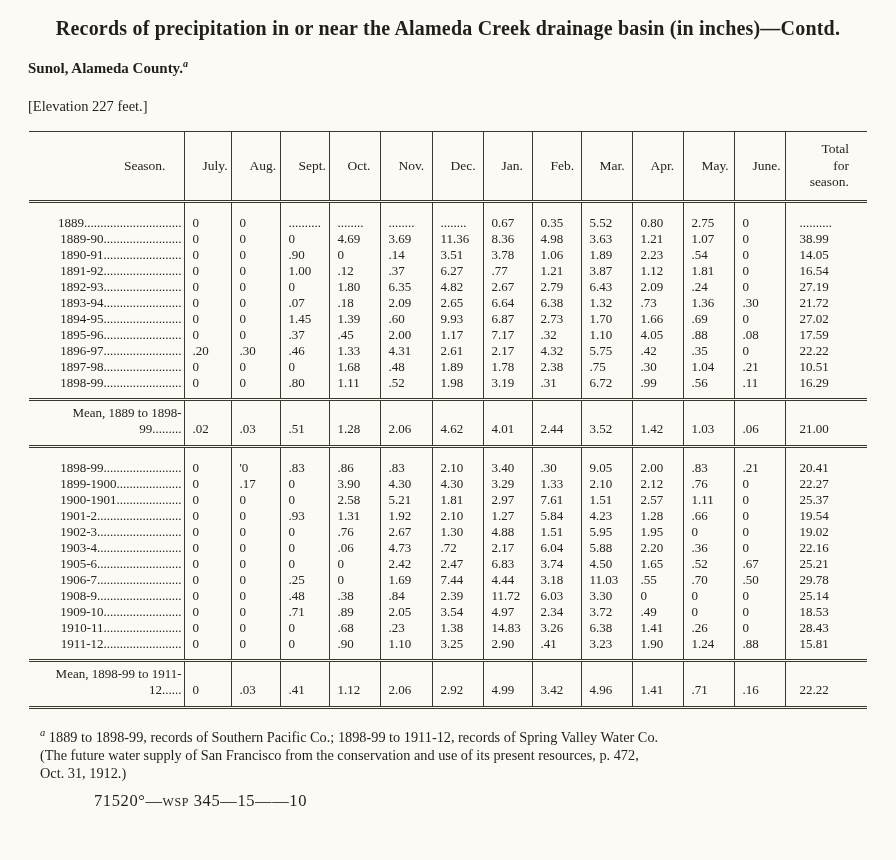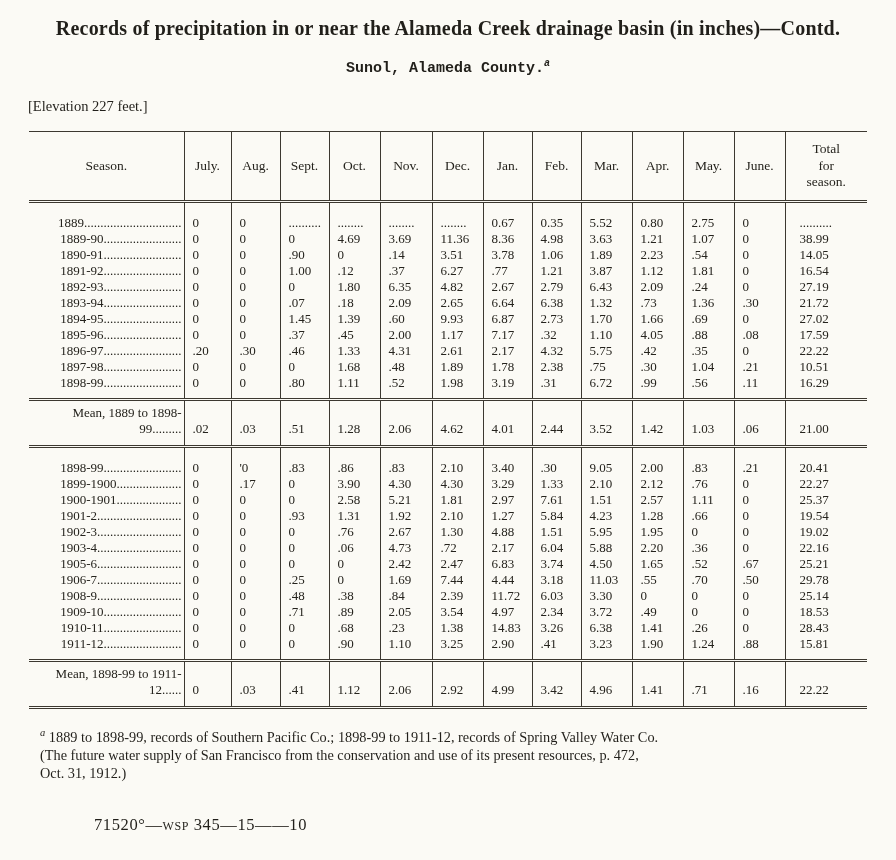--- a/index.html
+++ b/index.html
@@ -7,51 +7,51 @@
   .page {
     width: 896px; height: 860px; margin: 0 auto; position: relative; overflow: hidden;
     background: #fbfaf5; color: #211f1a;
     font-family: "Liberation Serif", "DejaVu Serif", serif;
     padding: 16px 28px 0;
   }
   .title {
     font-size: 20px; font-weight: 600;
     text-align: center; margin: 0; line-height: 1.2; letter-spacing: 0.2px;
   }
-  .subtitle { font-size: 15px; font-weight: 700; text-align: center; margin: 18px 0 0; font-family: Liberation Mono, monospace; }
+  .subtitle { font-size: 15px; font-weight: 700; text-align: left; margin: 18px 0 0; }
   .subtitle sup { font-style: italic; font-weight: 600; font-size: 10px; }
   .elevation { font-size: 14.5px; margin-top: 21px; }
 
   table.precip {
     border-collapse: collapse; table-layout: fixed;
     width: 838px; margin: 16px auto 0; font-size: 13px; color: #25231d;
   }
   .precip th {
     font-weight: 400; font-size: 13.5px;
     border-top: 1px solid #3c3830; border-bottom: 3px double #3c3830;
-    height: 70px; padding: 4px 2px; text-align: center; vertical-align: middle;
+    height: 70px; padding: 4px 18px; text-align: right; vertical-align: middle;
     white-space: pre-line; line-height: 1.25;
   }
   .precip th + th, .precip td + td { border-left: 1px solid #3c3830; }
   .precip td { padding: 0 2px 0 8px; line-height: 16px; vertical-align: top; overflow: hidden; }
   .precip td.season { padding-left: 6px; text-align: right; }
   .data-row td.season { white-space: nowrap; }
   .data-row.first td { padding-top: 12px; }
   .data-row.last td { padding-bottom: 7px; }
   .mean-row td {
     border-top: 3px double #3c3830; border-bottom: 3px double #3c3830;
     vertical-align: bottom; padding-top: 4px; padding-bottom: 8px;
   }
   .precip td.total { padding-left: 14px; }
 
   .footnote { margin: 17px 12px 0; font-size: 14.3px; line-height: 1.28; }
   .fn-line.fn-first { text-indent: 12px; }
   .footnote sup { font-style: italic; font-size: 10.5px; }
   .imprint {
-    margin: 32px 0 0 66px; font-size: 16.5px;
+    margin: 8px 0 0 66px; font-size: 16.5px;
     font-variant: small-caps; letter-spacing: 0.6px;
   }
 </style>
 </head>
 <body>
 
 <div class="page">
 
   <h1 class="title">Records of precipitation in or near the Alameda Creek drainage basin (in inches)—Contd.</h1>
 

